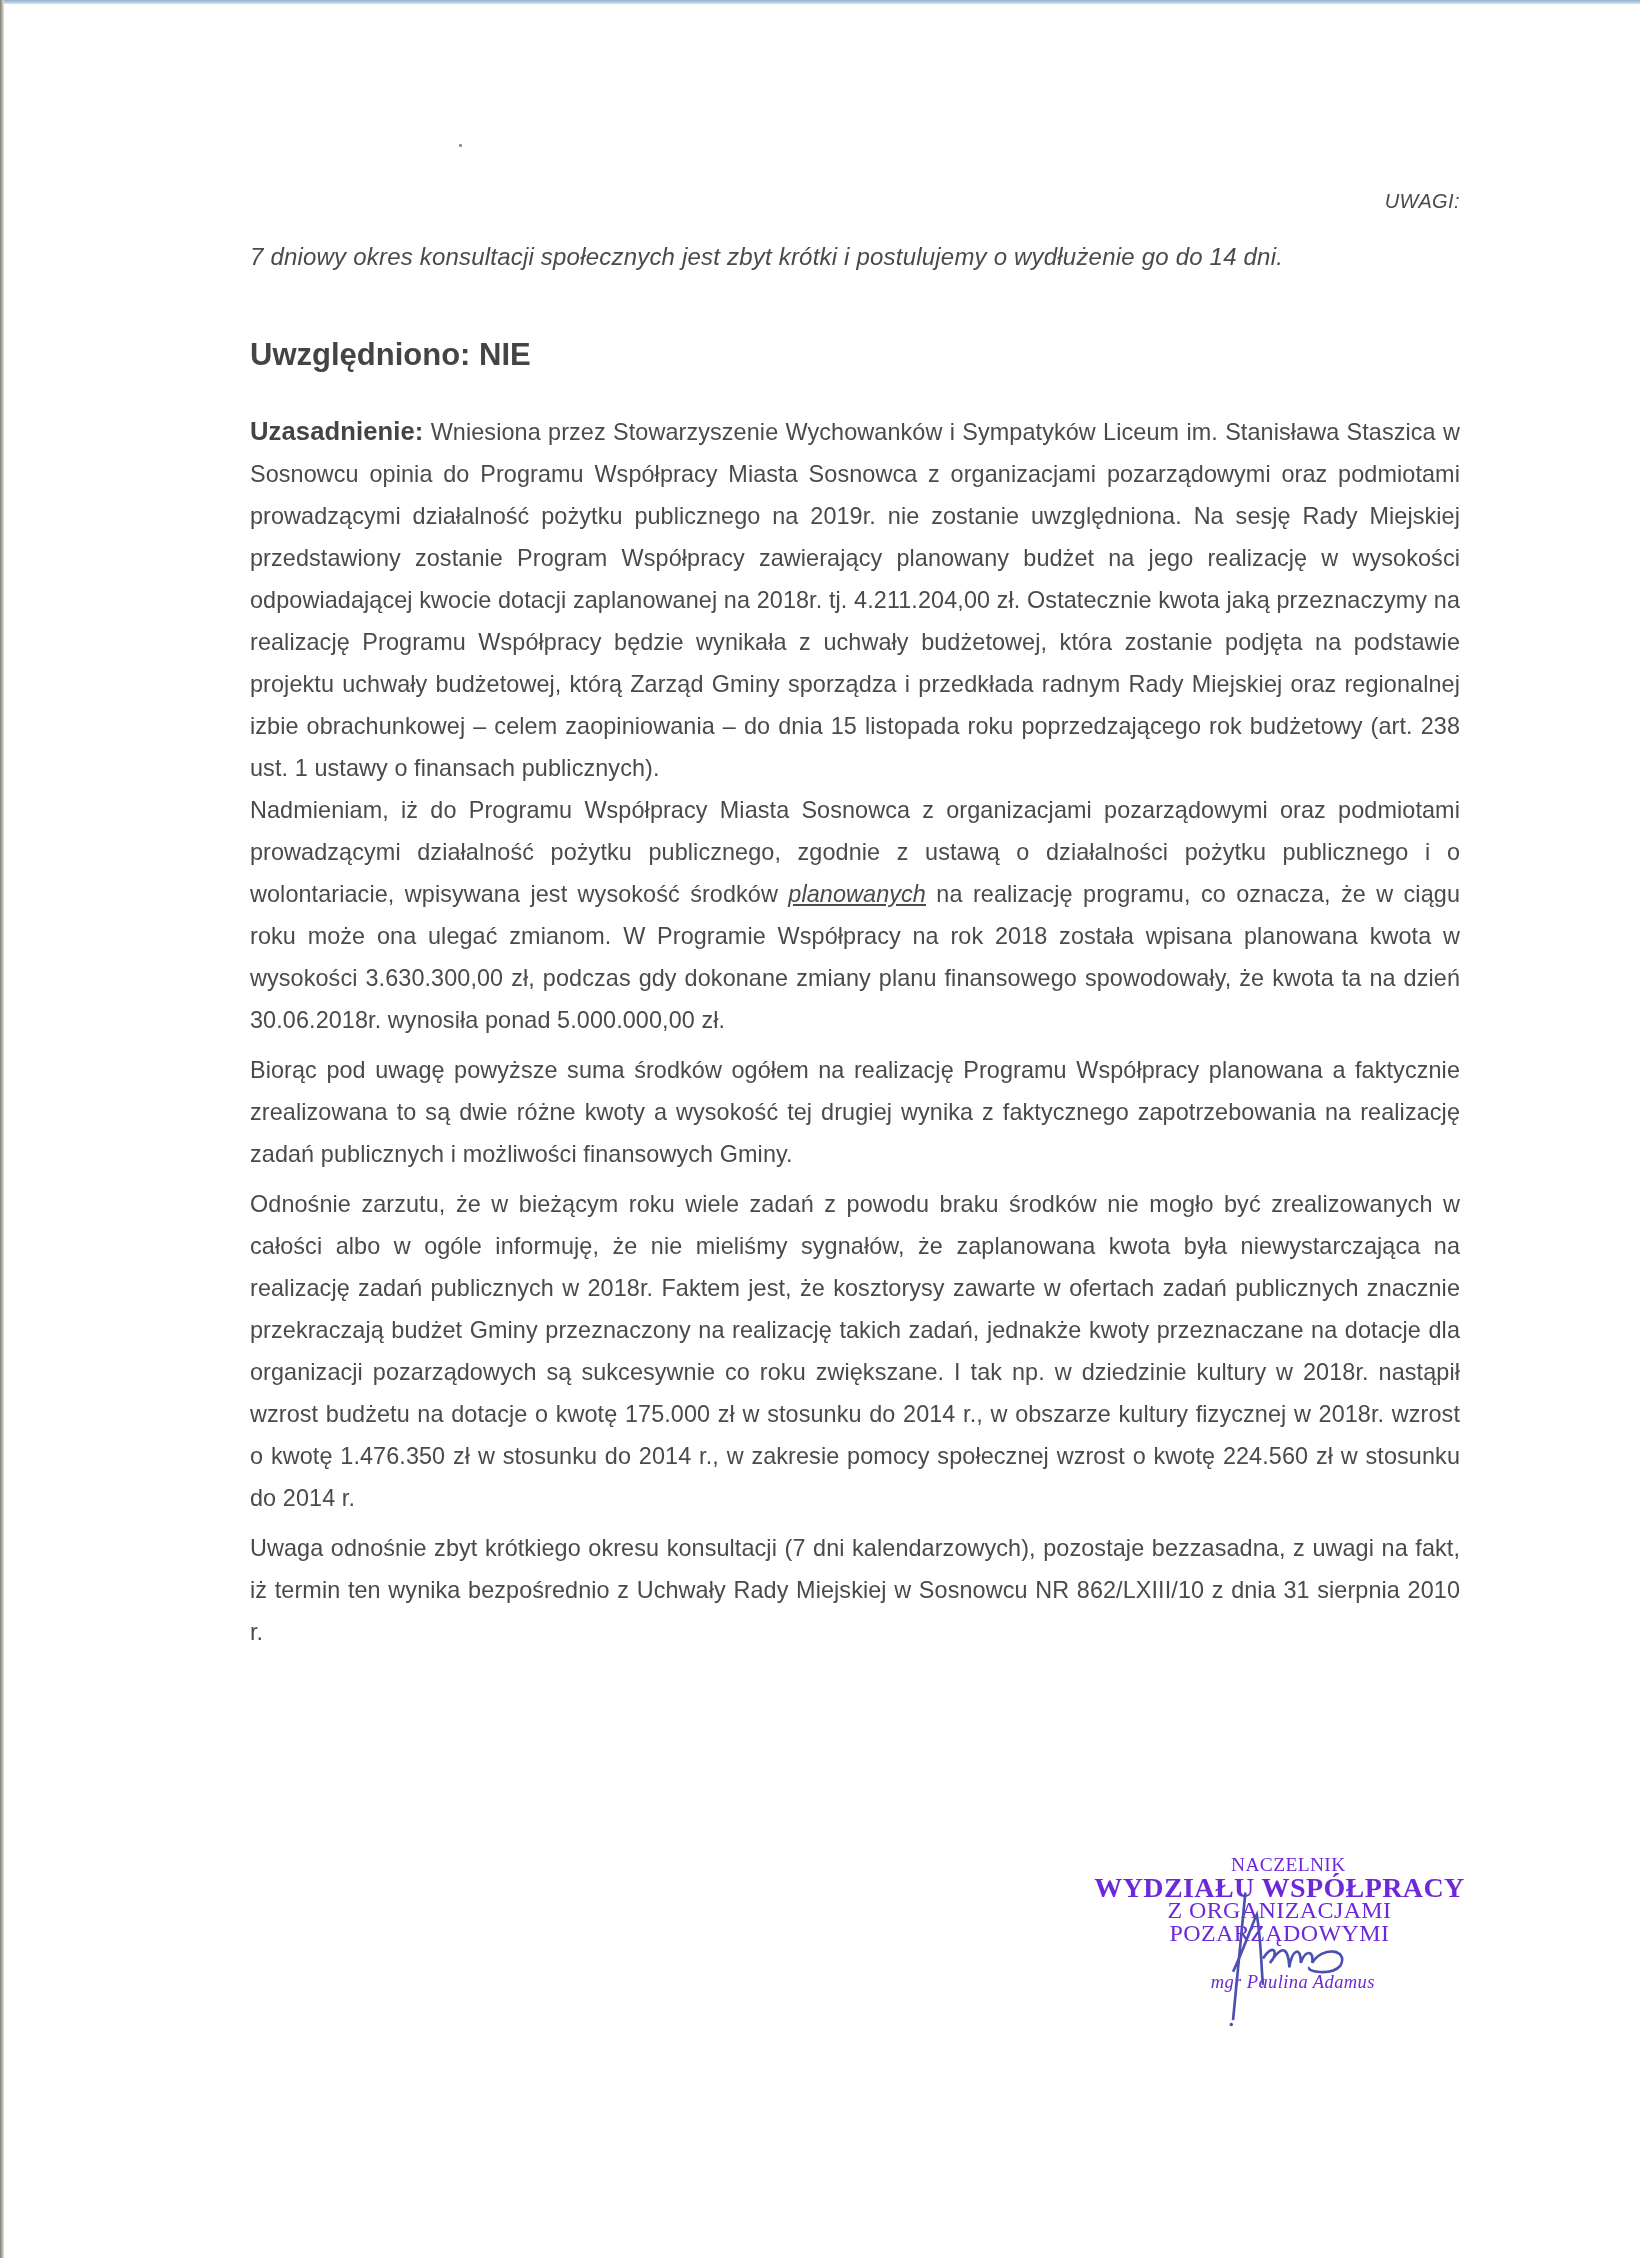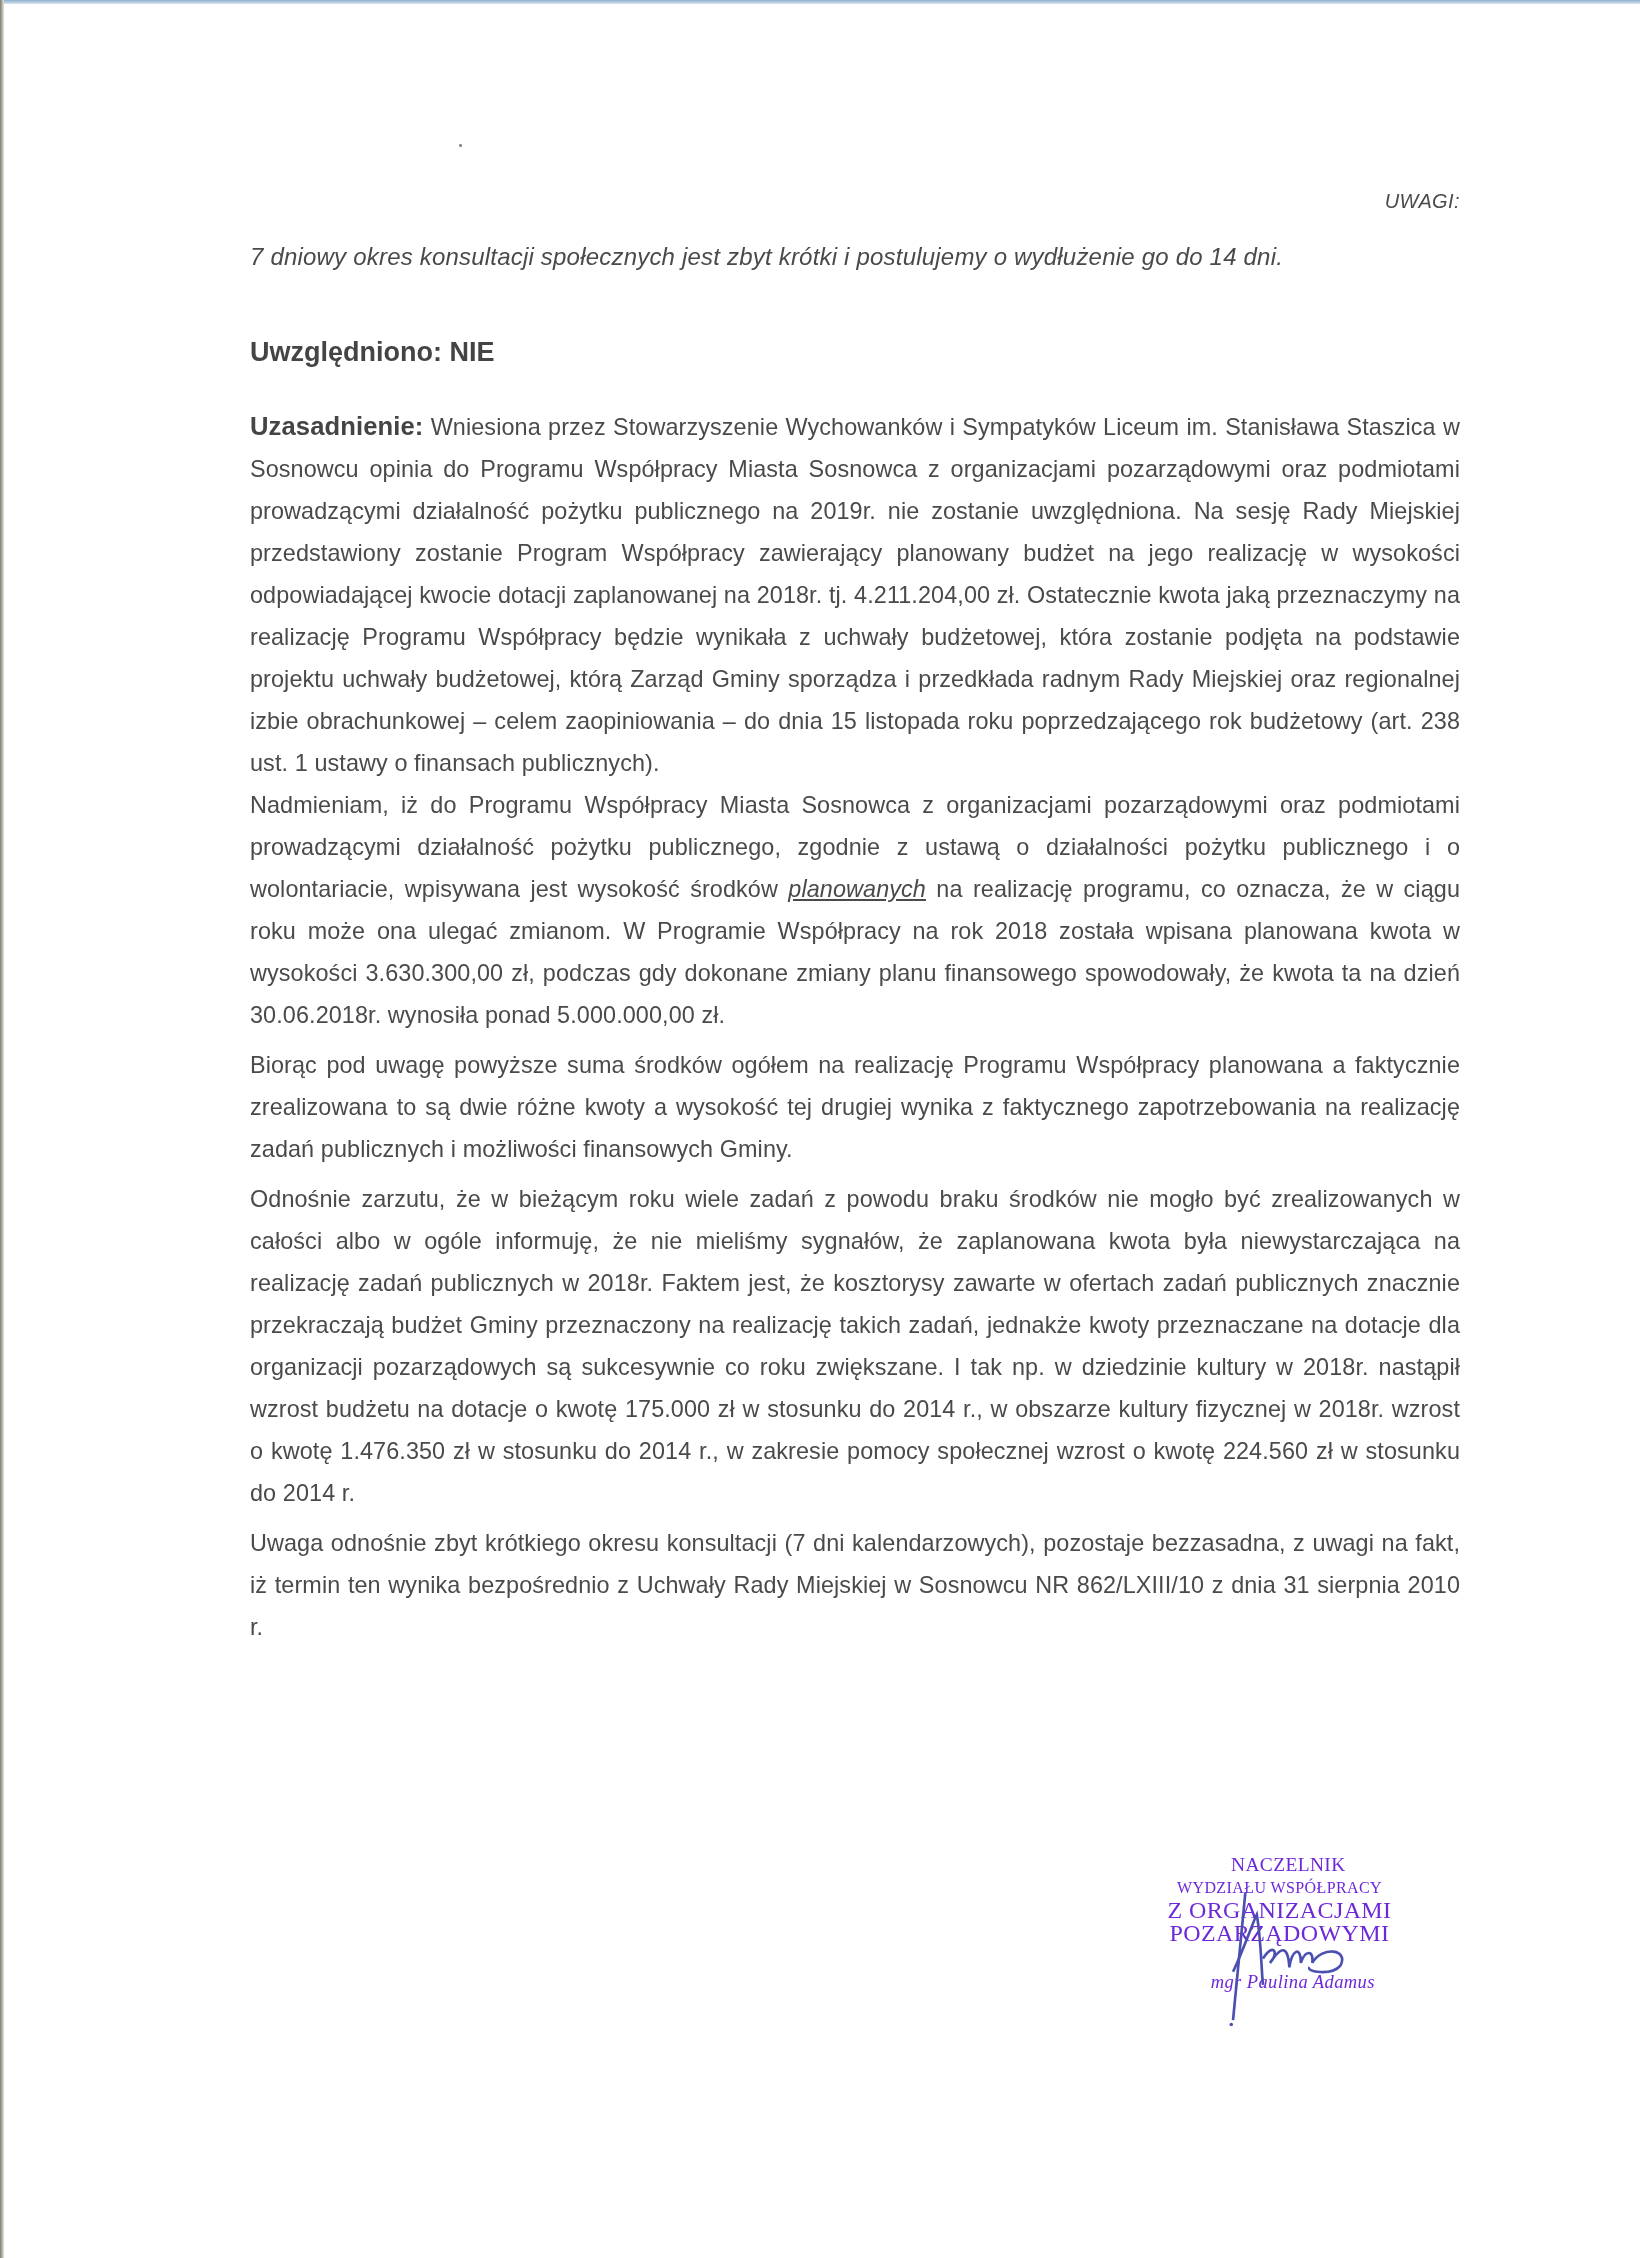--- a/index.html
+++ b/index.html
@@ -21,38 +21,38 @@
   .page-content {
     position: absolute; left: 250px; top: 190px; width: 1210px;
   }
   .remarks-label {
     font-style: italic; font-size: 20px; letter-spacing: 0.4px; margin: 0; text-align: right;
   }
   .remarks-text {
     font-style: italic; font-size: 24px; margin: 30px 0 0 0; letter-spacing: 0.2px;
   }
   .decision {
-    font-weight: bold; font-size: 27px; margin: 66px 0 0 0; color: #444;
+    font-weight: bold; font-size: 31px; margin: 66px 0 0 0; color: #444;
   }
   .body-text {
     font-size: 23.4px; line-height: 42px; text-align: justify; margin: 0;
     letter-spacing: 0.1px;
   }
   .justification { margin-top: 37px; }
   .justification .lead { font-weight: bold; font-size: 25.6px; color: #444; }
   .para-gap { margin-top: 8px; }
   .underlined { text-decoration: underline; font-style: italic; }
   .stamp {
     position: absolute; left: 1059px; top: 1853px; width: 441px; height: 203px;
     font-family: "Liberation Serif", "DejaVu Serif", serif; color: #6d28d9;
     text-align: center;
   }
   .stamp-line { font-size: 19.4px; line-height: 23px; letter-spacing: 0.4px; }
   .stamp-line.l1 { padding-left: 17.6px; }
-  .stamp-line.l2 { font-size: 16px; }
+  .stamp-line.l2 { font-size: 28px; font-weight: bold; }
   .stamp-line.l3 { font-size: 24px; }
   .stamp-name {
     font-style: italic; font-size: 18.5px; margin-top: 26.5px; padding-left: 26.5px; letter-spacing: 0.4px;
   }
   .signature {
     position: absolute; left: 1226px; top: 1888px; width: 132px; height: 141px;
   }
 </style>
 </head>
 <body>

